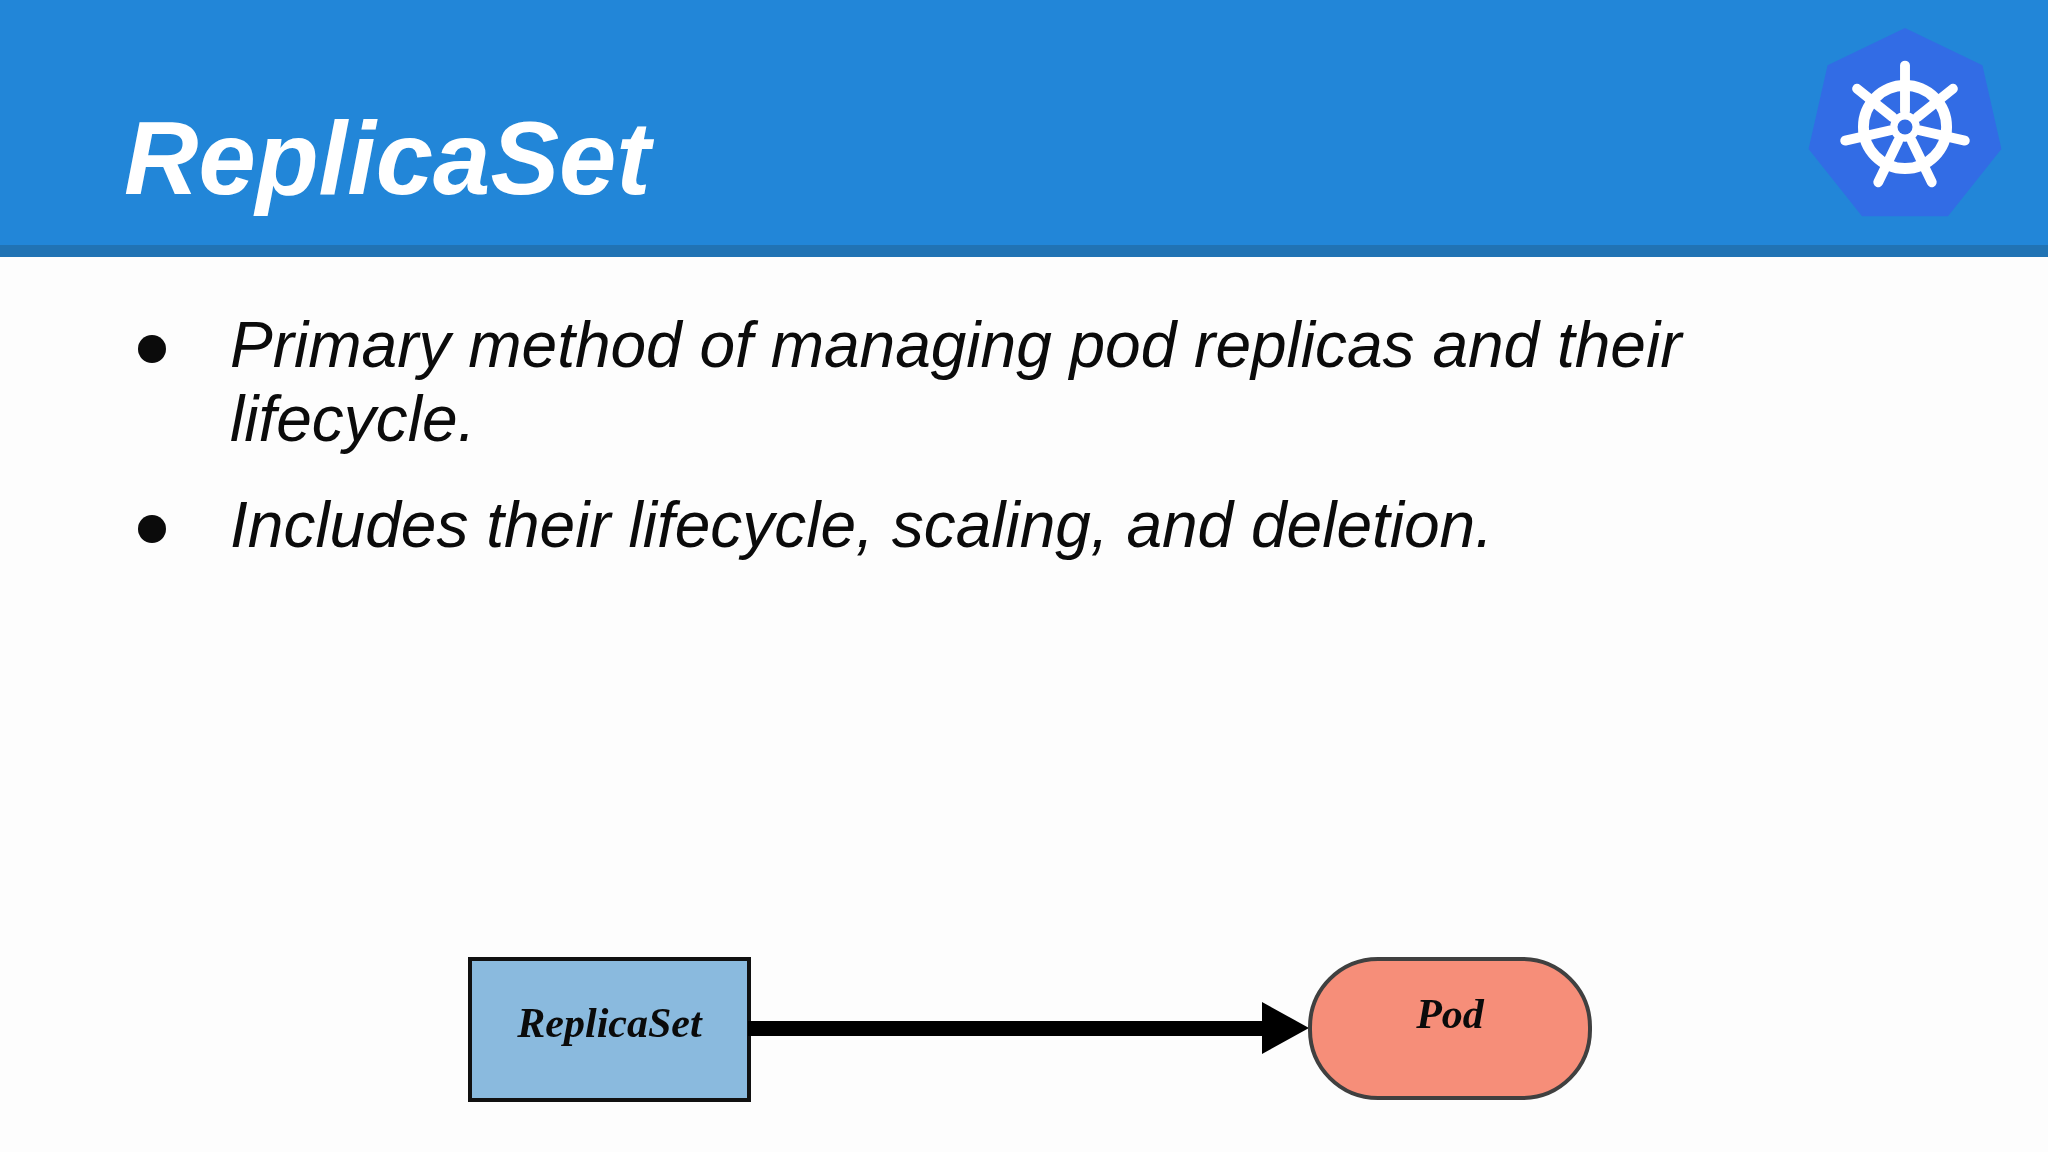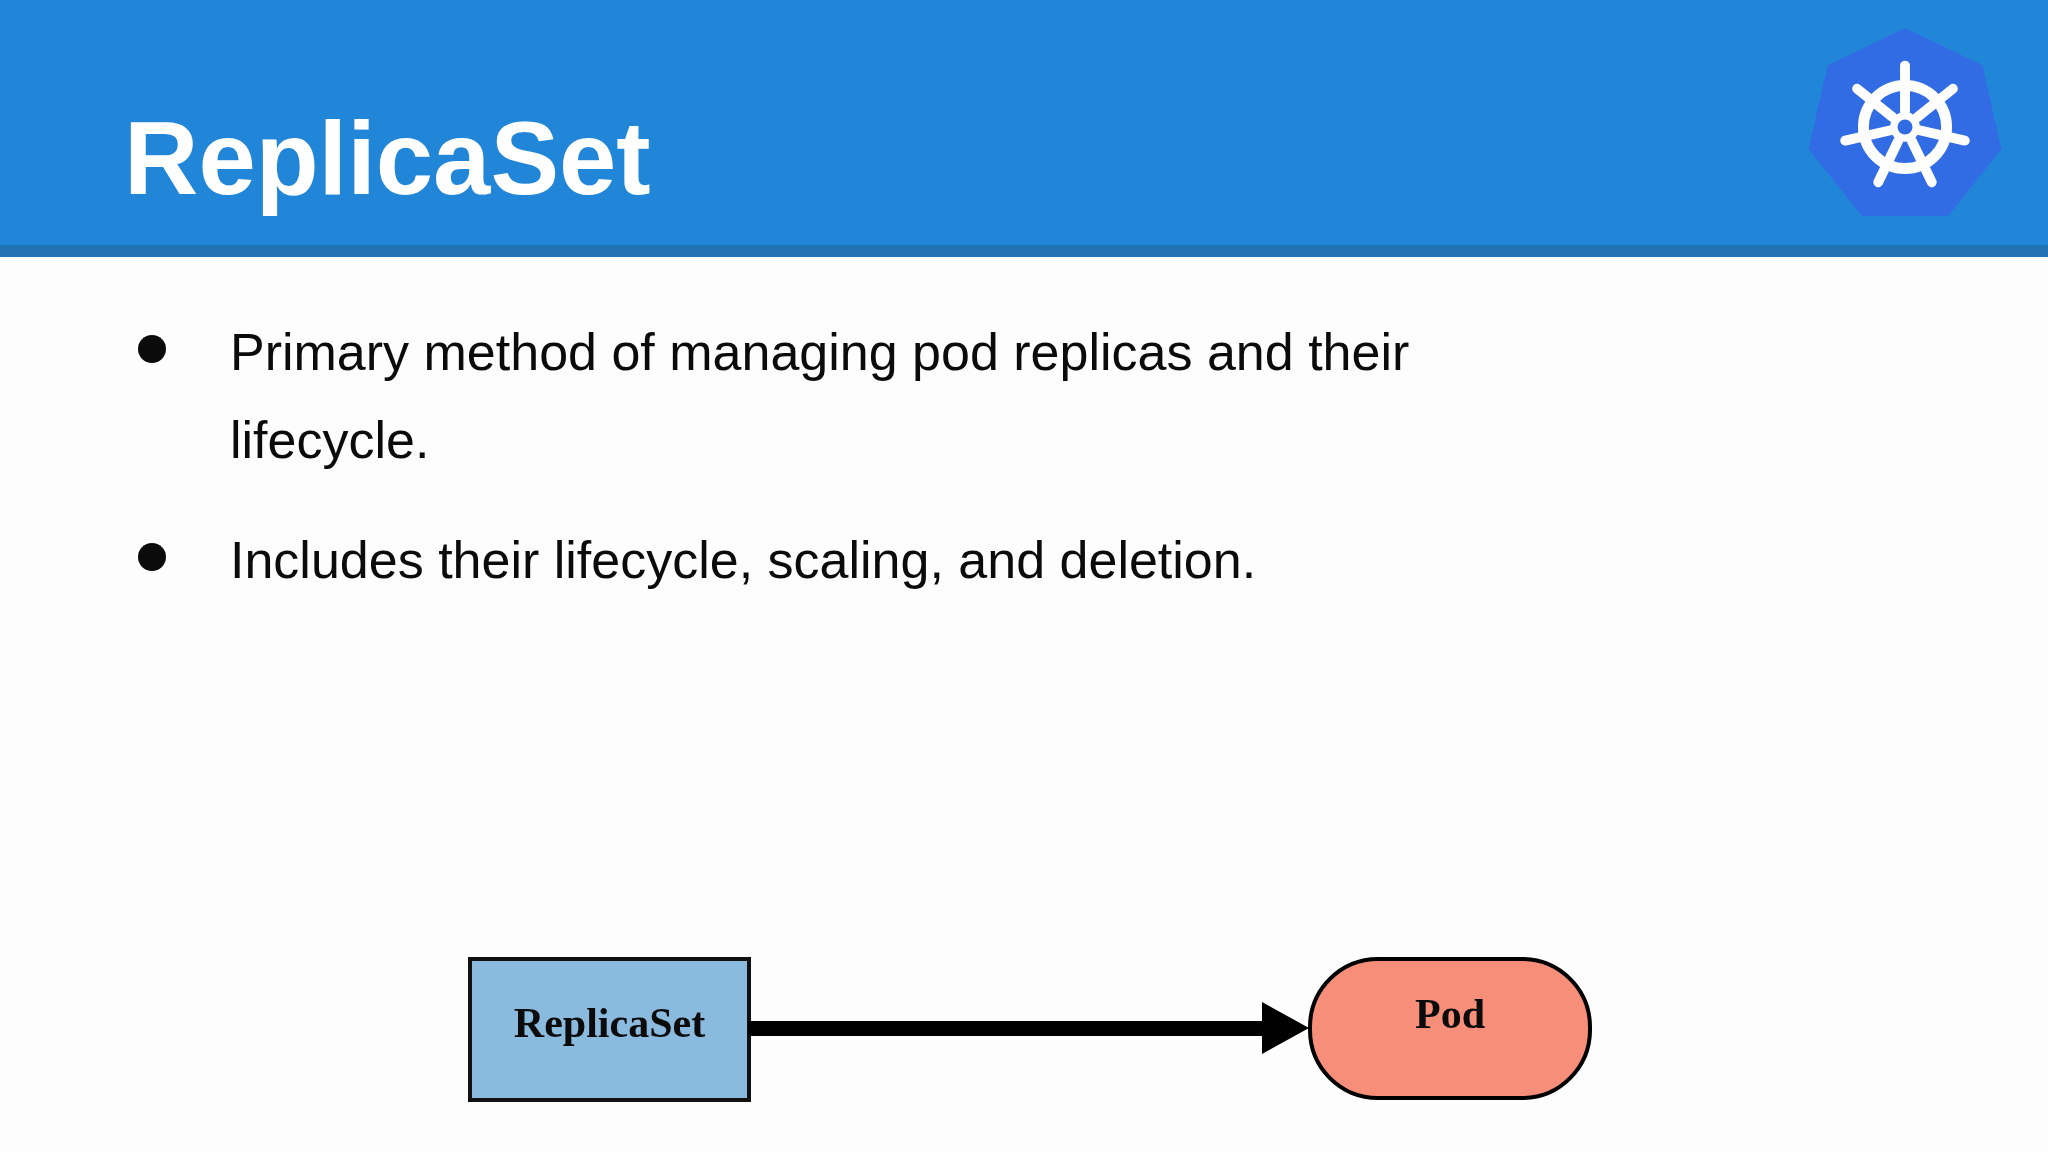--- a/index.html
+++ b/index.html
@@ -2,21 +2,21 @@
 <html><head>
 <meta charset="utf-8">
 <style>
   * { margin: 0; padding: 0; box-sizing: border-box; }
   html, body {
     width: 2048px; height: 1152px;
     background: #fdfdfd;
     overflow: hidden;
     font-family: "Liberation Sans", sans-serif;
   }
-  .slide { position: relative; width: 2048px; height: 1152px; }
+  .slide { position: relative; width: 2048px; height: 1152px; font-style: italic; }
 
   
   .header {
     position: absolute; left: 0; top: 0;
     width: 2048px; height: 245px;
     background: #2286d8;
   }
   .header-strip {
     position: absolute; left: 0; top: 245px;
     width: 2048px; height: 12px;
@@ -41,40 +41,40 @@
     margin-bottom: 32px;
   }
   .bullet-marker {
     flex: 0 0 28px;
     width: 28px; height: 28px;
     margin-top: 27px; margin-right: 64px;
     border-radius: 50%;
     background: #0b0b0b;
   }
   .bullet-text {
-    font-size: 52px; line-height: 88px;
+    font-size: 64px; line-height: 74px;
     white-space: pre-line;
     width: 1580px;
   }
   .bold-run { font-weight: 700; white-space: pre-line; }
 
   
   .node-replicaset {
     position: absolute; left: 468px; top: 957px;
     width: 283px; height: 145px;
     background: #8abade;
     border: 4px solid #111111;
     display: flex; align-items: center; justify-content: center;
     padding-bottom: 14px;
   }
   .node-pod {
     position: absolute; left: 1308px; top: 957px;
     width: 284px; height: 143px;
     background: #f68e79;
-    border: 4px solid #000000;
+    border: 4px solid #404040;
     border-radius: 70px;
     display: flex; align-items: center; justify-content: center;
     padding-bottom: 30px;
   }
   .node-label {
     font-family: "Liberation Serif", serif;
     font-weight: 700; font-size: 42px; color: #0b0b0b;
     white-space: nowrap;
   }
   .edge-shaft {

